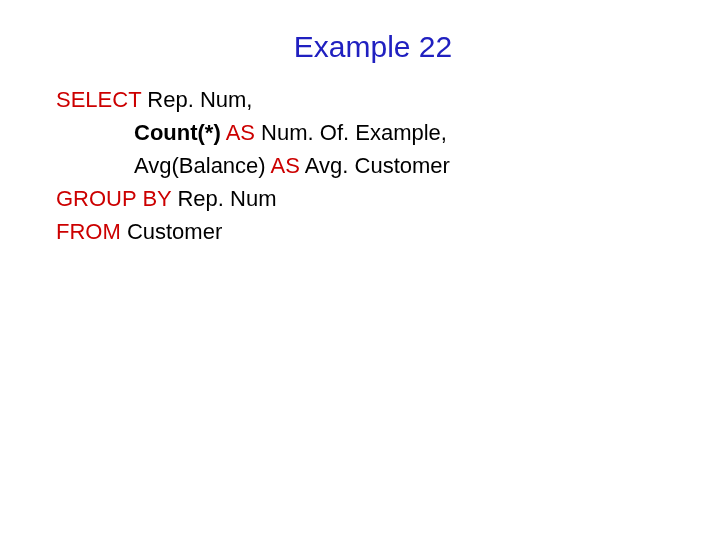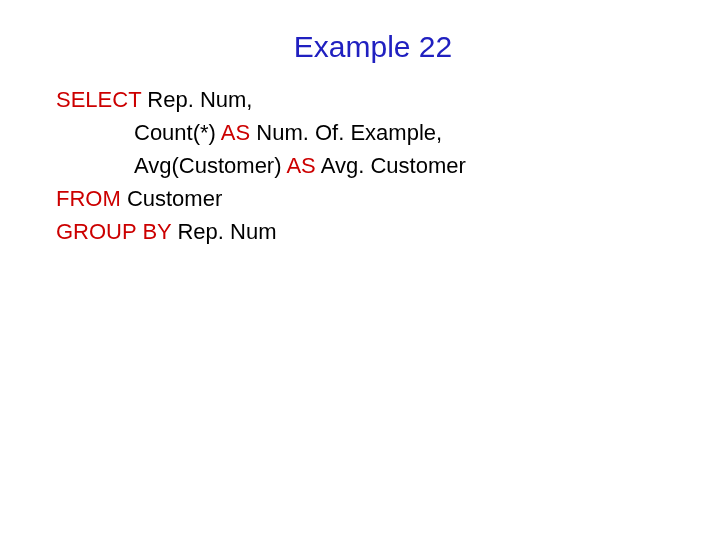--- a/index.html
+++ b/index.html
@@ -25,37 +25,37 @@
     }
     .content {
       color: #000000;
       line-height: 1.5;
       margin-top: 19px;
     }
     .indent {
       padding-left: 78px;
     }
     .kw-red { color: #cc0000; }
-    .kw-bold { font-weight: normal; }
+    .kw-bold { font-weight: bold; }
   </style>
 </head>
 <body>
 
 <div class="slide">
   <div class="title">Example 22</div>
   <div class="content">
     <div>
       <span class="kw-red">SELECT</span><span> Rep. Num,</span>
     </div>
     <div class="indent">
       <span class="kw-bold">Count(*)</span><span class="kw-red"> AS </span><span>Num. Of. Example,</span>
     </div>
     <div class="indent">
-      <span>Avg(Customer) </span><span class="kw-red">AS </span><span>Avg. Customer</span>
+      <span>Avg(Balance) </span><span class="kw-red">AS </span><span>Avg. Customer</span>
+    </div>
+    <div>
+      <span class="kw-red">GROUP BY</span><span> Rep. Num</span>
     </div>
     <div>
       <span class="kw-red">FROM</span><span> Customer</span>
-    </div>
-    <div>
-      <span class="kw-red">GROUP BY</span><span> Rep. Num</span>
     </div>
   </div>
 </div>
 
 </body></html>

